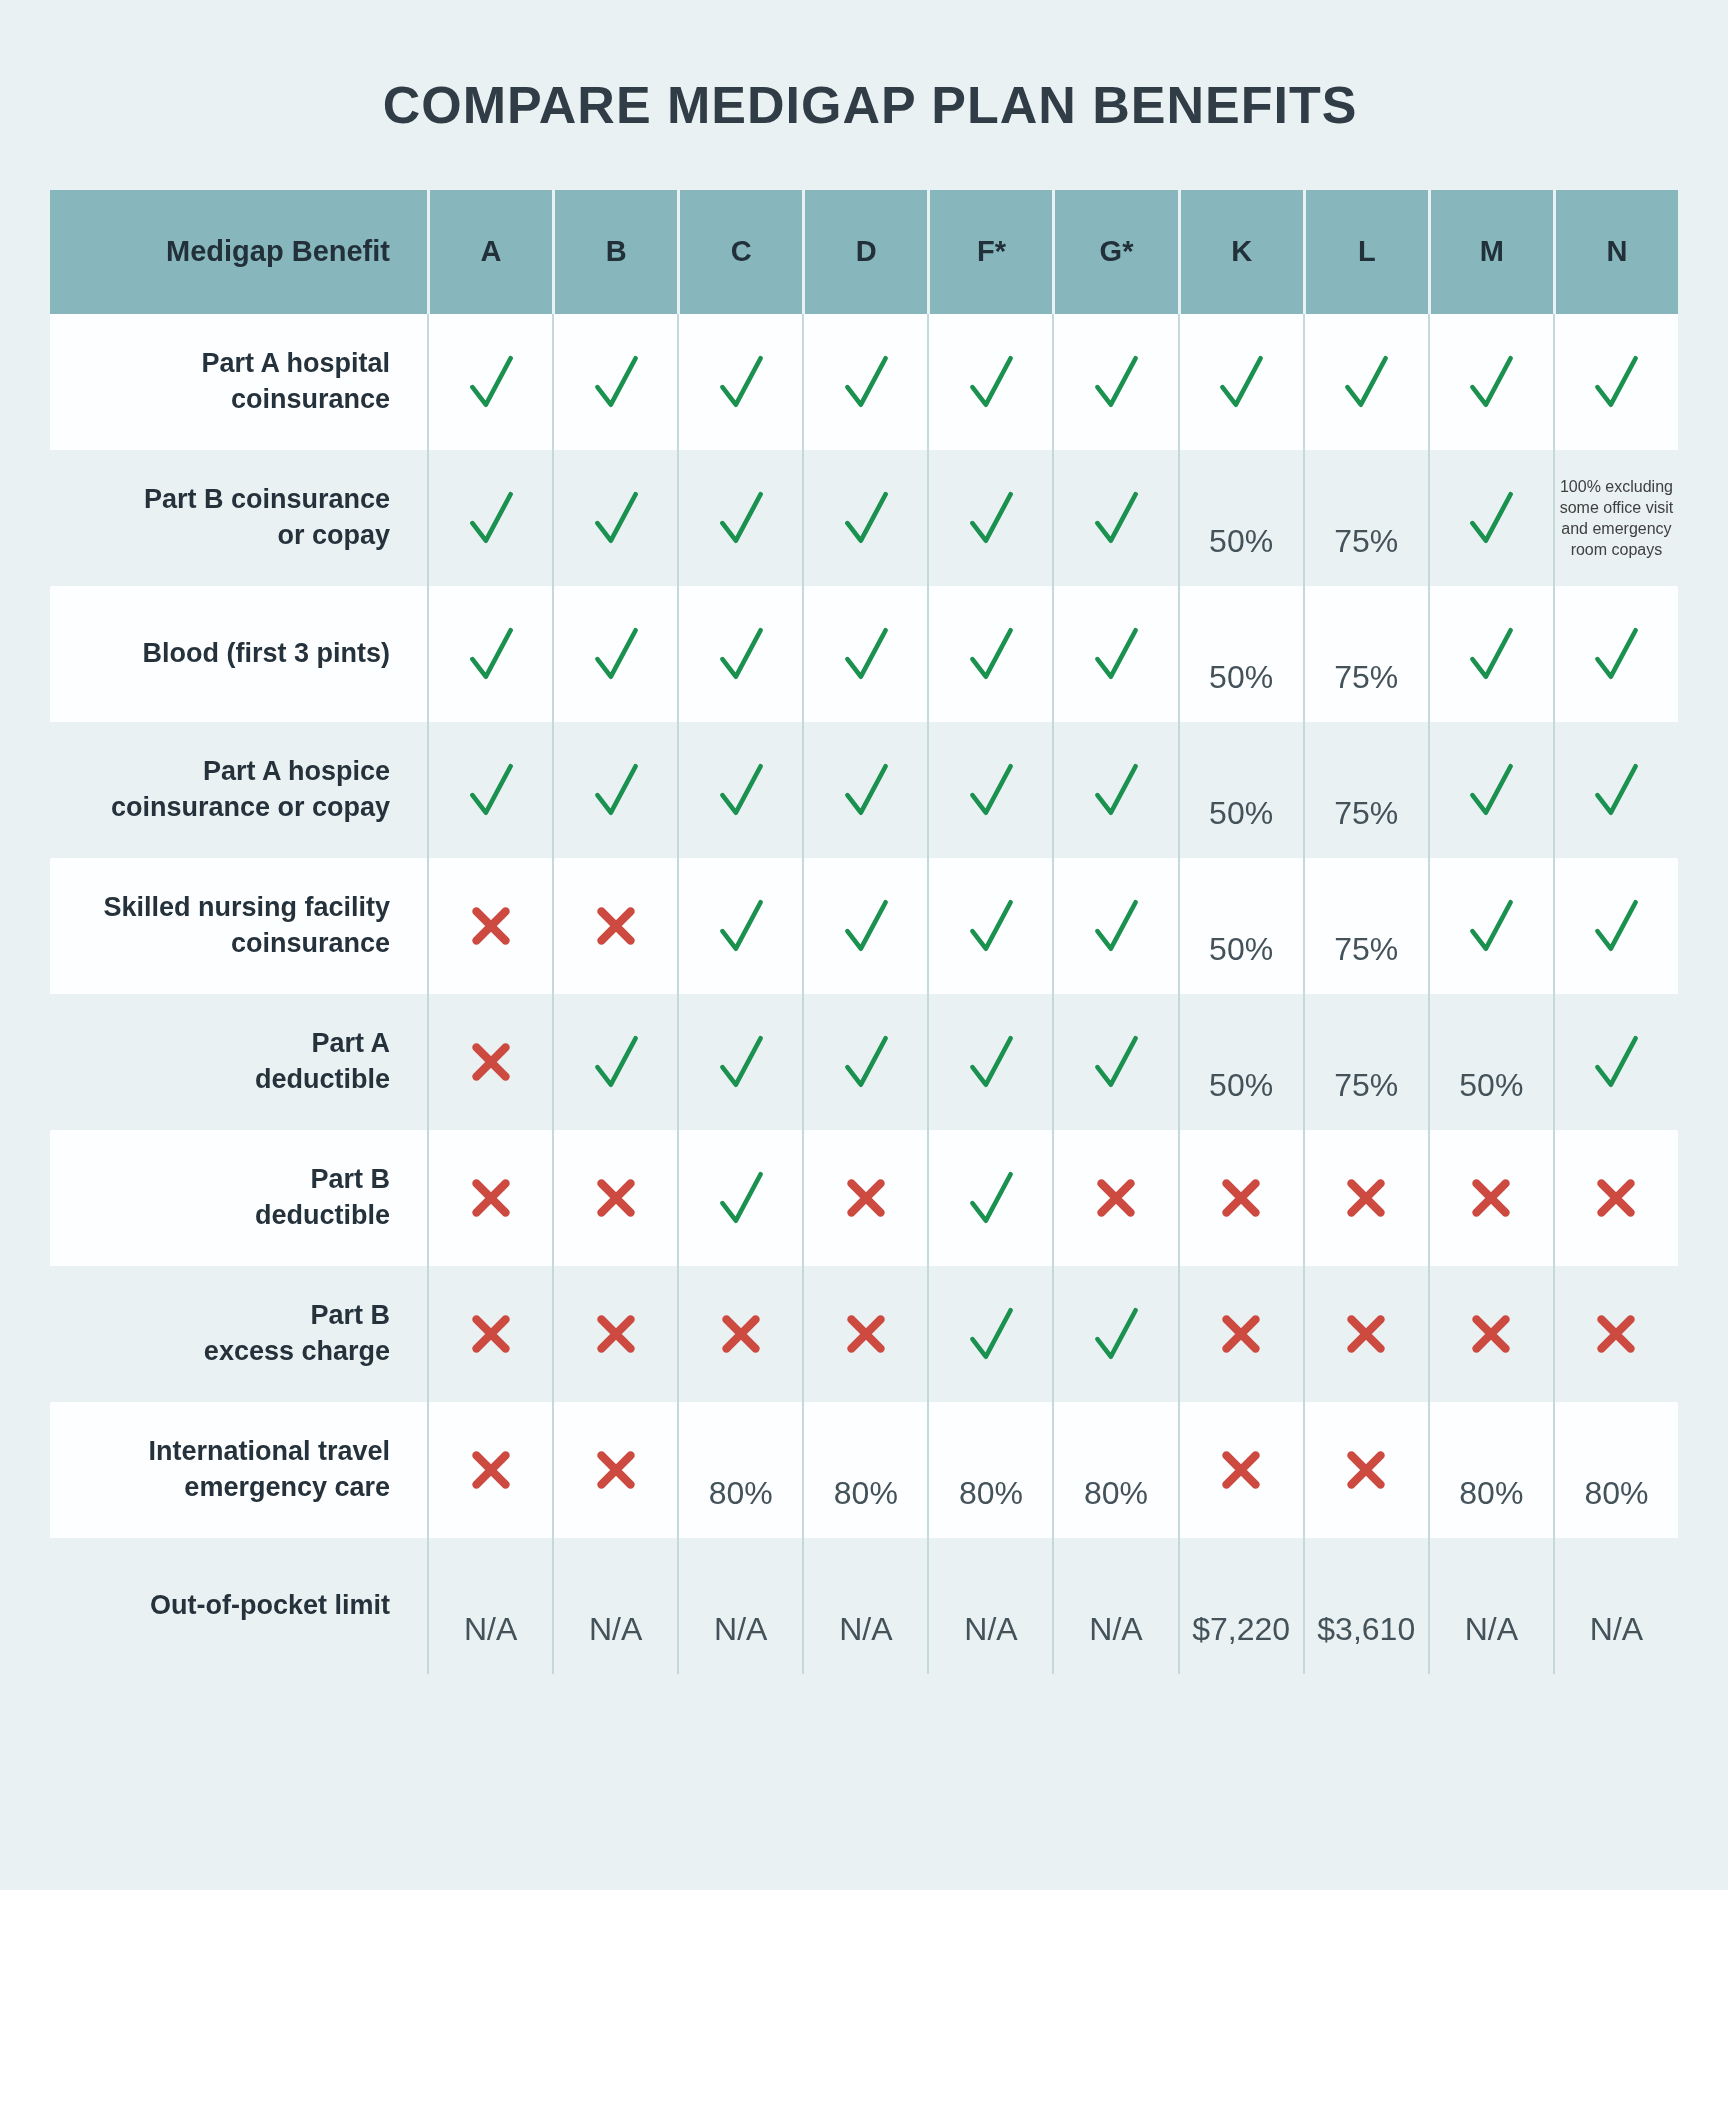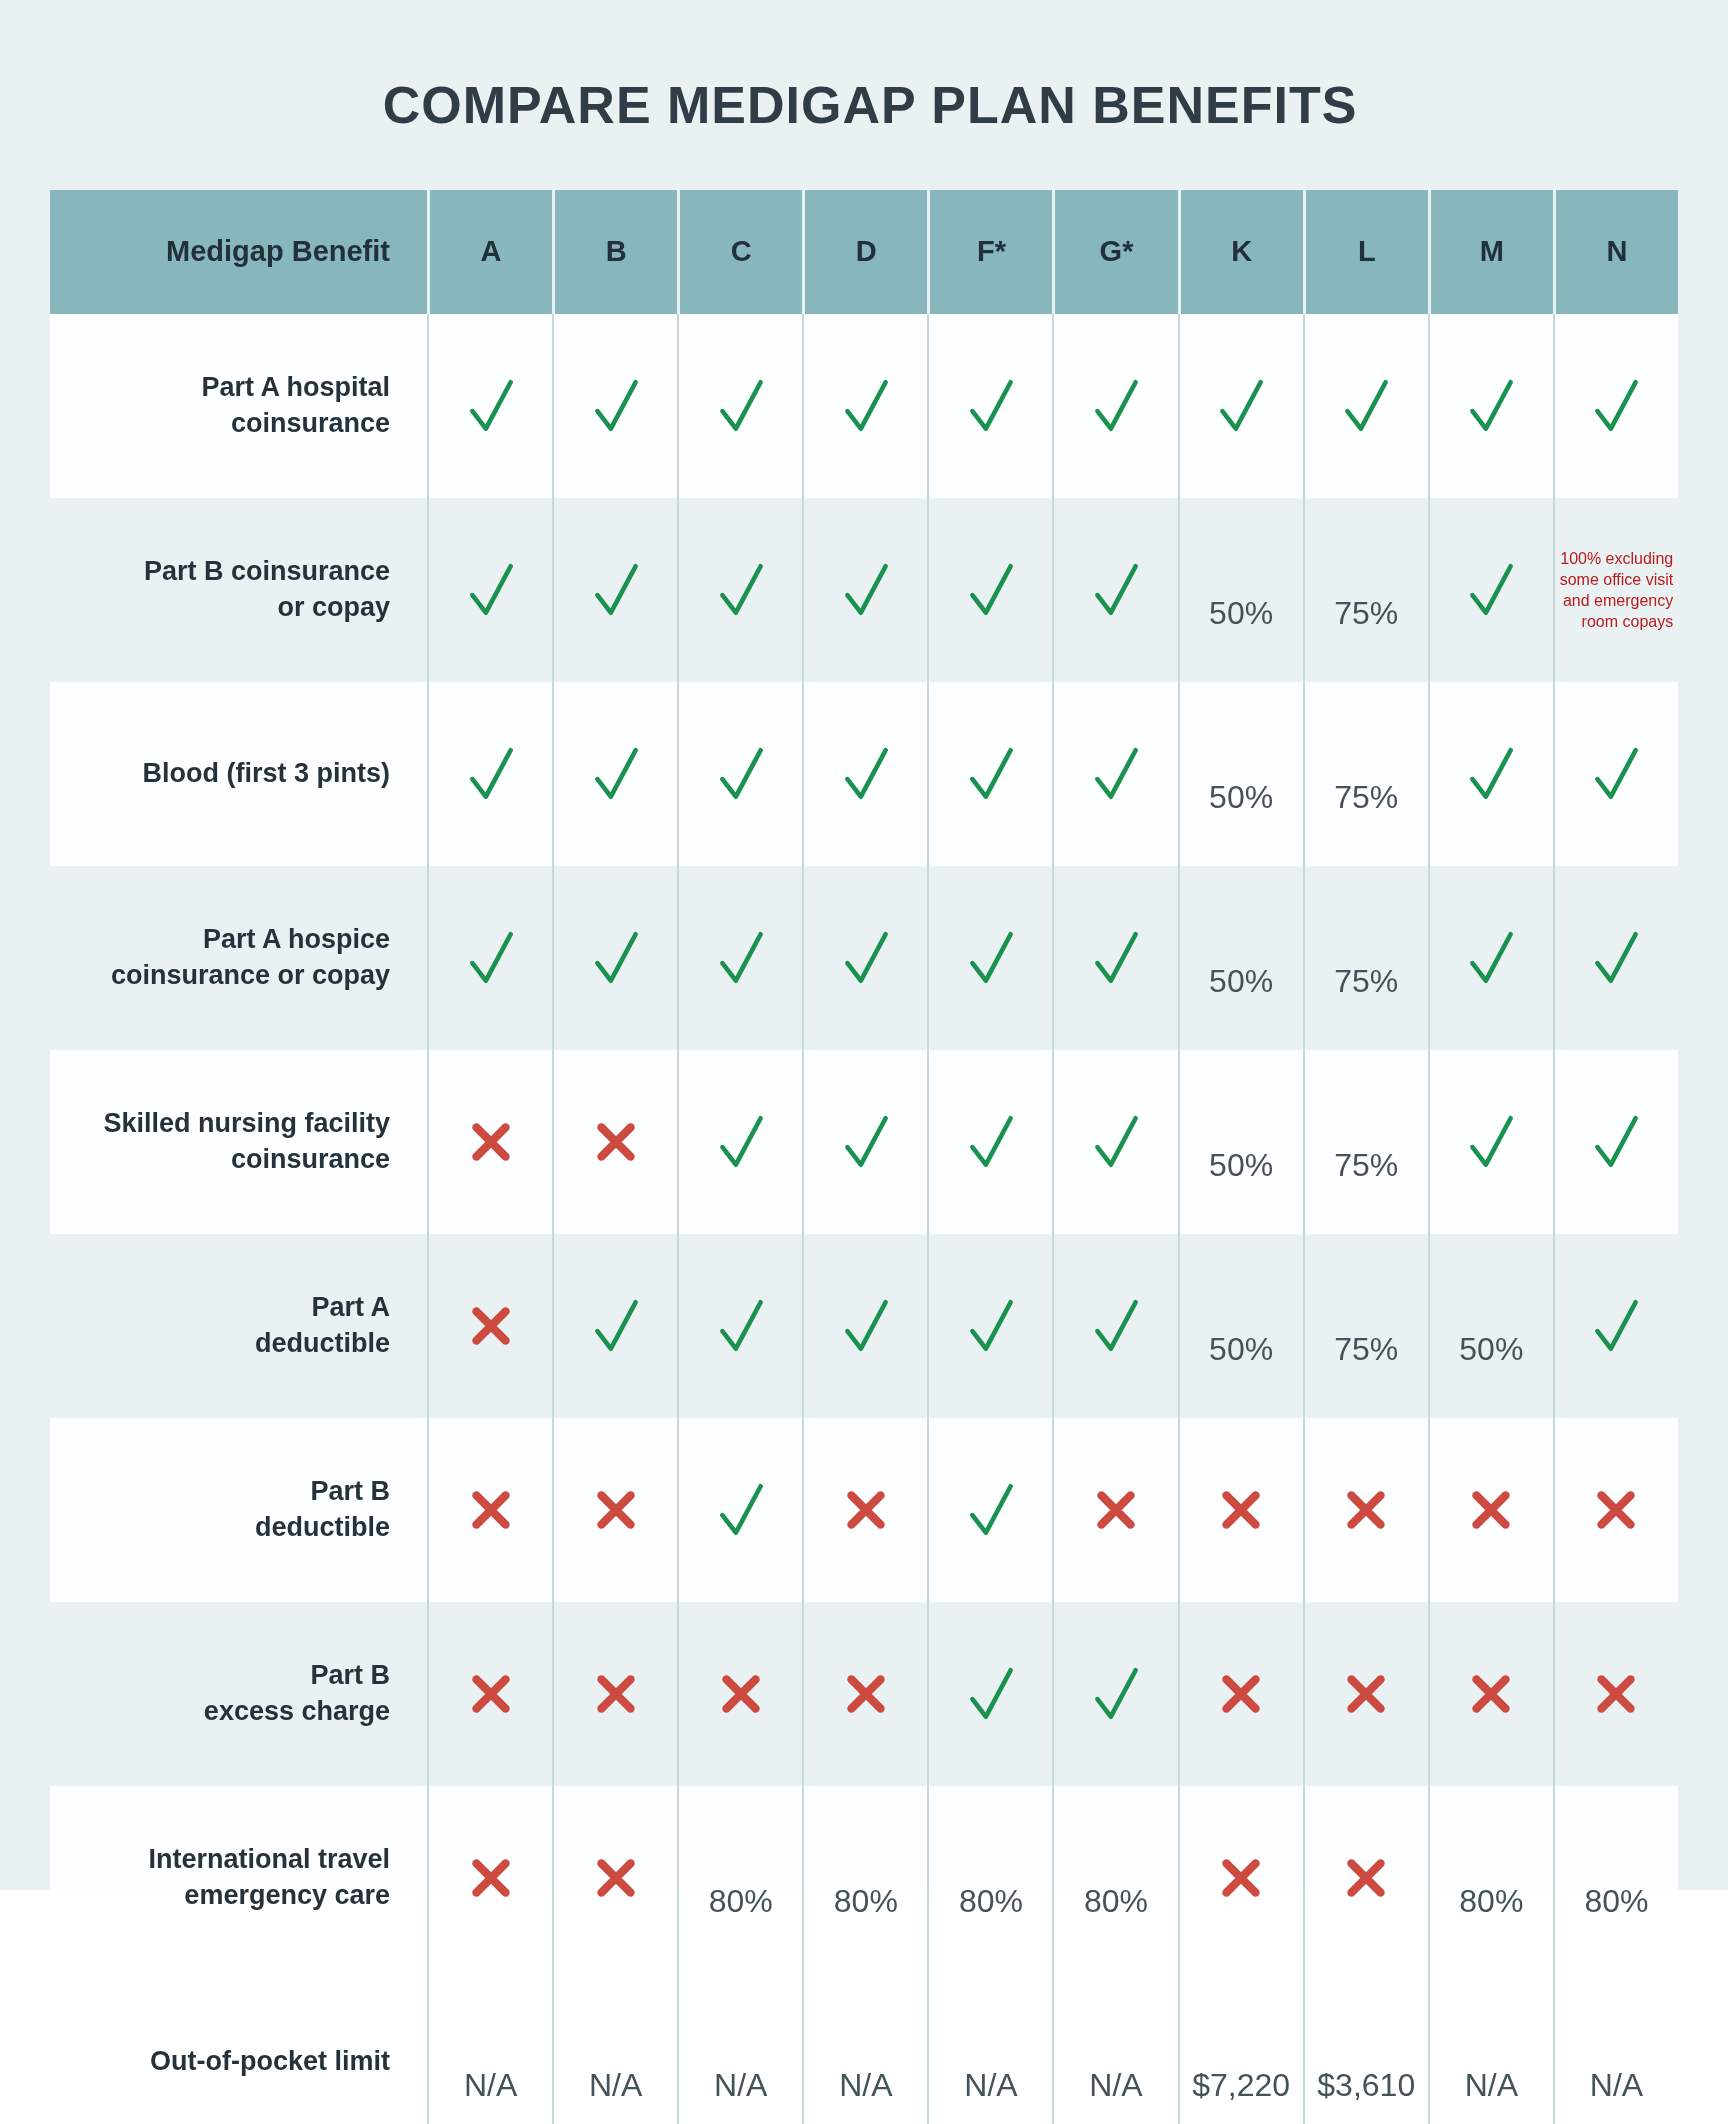--- a/index.html
+++ b/index.html
@@ -51,21 +51,21 @@
     background:var(--header-bg);
     display:flex;align-items:center;justify-content:center;
     font-size:29px;font-weight:bold;color:#22303a;
     border-left:3px solid var(--header-gap);
   }
   .hcell:first-child{
     border-left:none;
     justify-content:flex-end;
     padding-right:37px;
   }
-  .row{height:184px;}
+  .row{height:136px;}
   .row.odd{background:var(--row-bg);}
   .row.even{background:var(--row-alt-bg);}
   .cell{
     display:flex;align-items:center;justify-content:center;
     border-left:2px solid var(--grid-line);
     overflow:hidden;
   }
   .cell.label-cell{
     border-left:none;
     justify-content:flex-end;
@@ -76,23 +76,23 @@
     line-height:1.32;
     white-space:pre-line;
   }
   .val{
     font-size:32px;
     color:var(--value-text);
     margin-top:48px;
   }
   .note{
     font-size:16px;
-    color:#b91c1c;
+    color:#404040;
     line-height:1.32;
-    text-align:right;
+    text-align:center;
     white-space:pre-line;
   }
   .icon svg{display:block;}
   .footer-blank{height:234px;background:#ffffff;}
 </style>
 </head>
 <body>
 
 <div class="hero">
   <h1 class="title">COMPARE MEDIGAP PLAN BENEFITS</h1>

